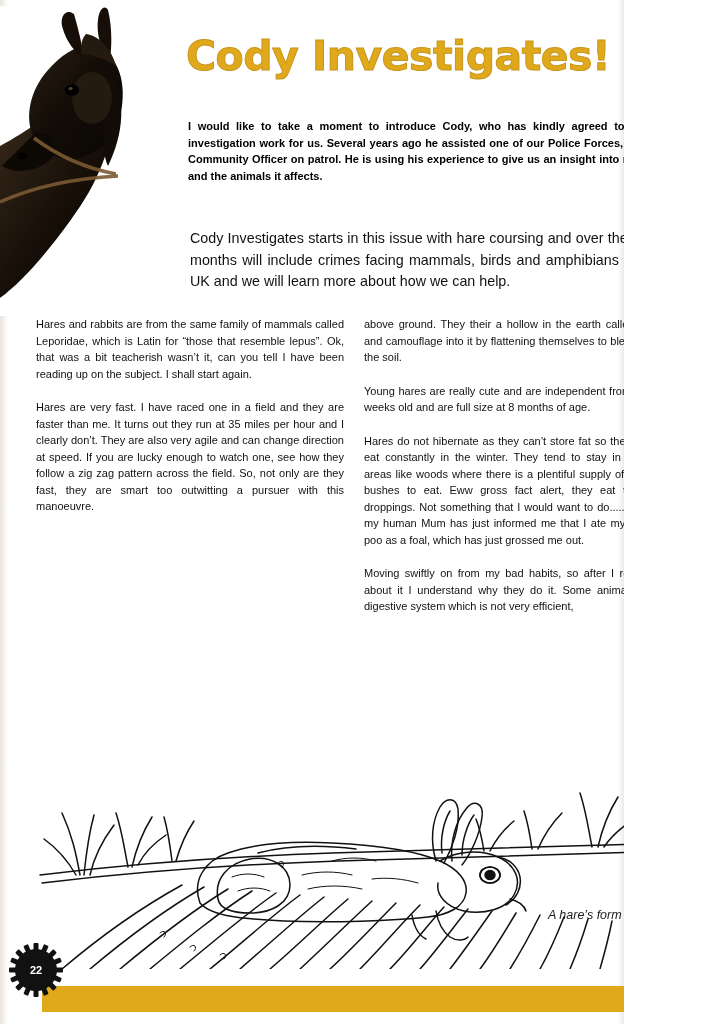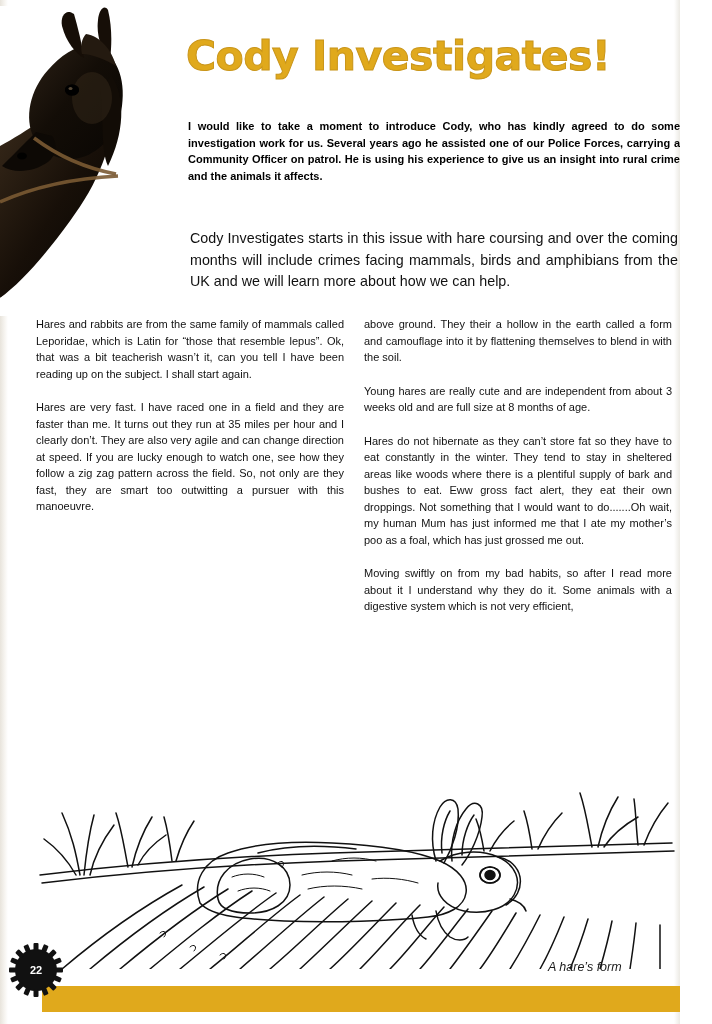--- a/index.html
+++ b/index.html
@@ -5,21 +5,21 @@
   html, body {
     margin: 0;
     padding: 0;
     background: #ffffff;
   }
   body {
     font-family: "Liberation Sans", sans-serif;
   }
   #page {
     position: relative;
-    width: 680px;
+    width: 624px;
     height: 1024px;
     overflow: hidden;
     background: #ffffff;
     text-decoration: underline;
   }
   
   .page-edge-left {
     position: absolute;
     left: 0; top: 0;
     width: 8px; height: 1024px;
@@ -105,21 +105,21 @@
     left: 32px;
     top: 757px;
     width: 648px;
     height: 212px;
   }
   .drawing svg { display: block; }
 
   .caption {
     position: absolute;
     left: 548px;
-    top: 960px;
+    top: 908px;
     font-size: 12.5px;
     font-style: italic;
     color: #1a1a1a;
     text-align: center;
   }
 
   
   .footer-bar {
     position: absolute;
     left: 42px;

